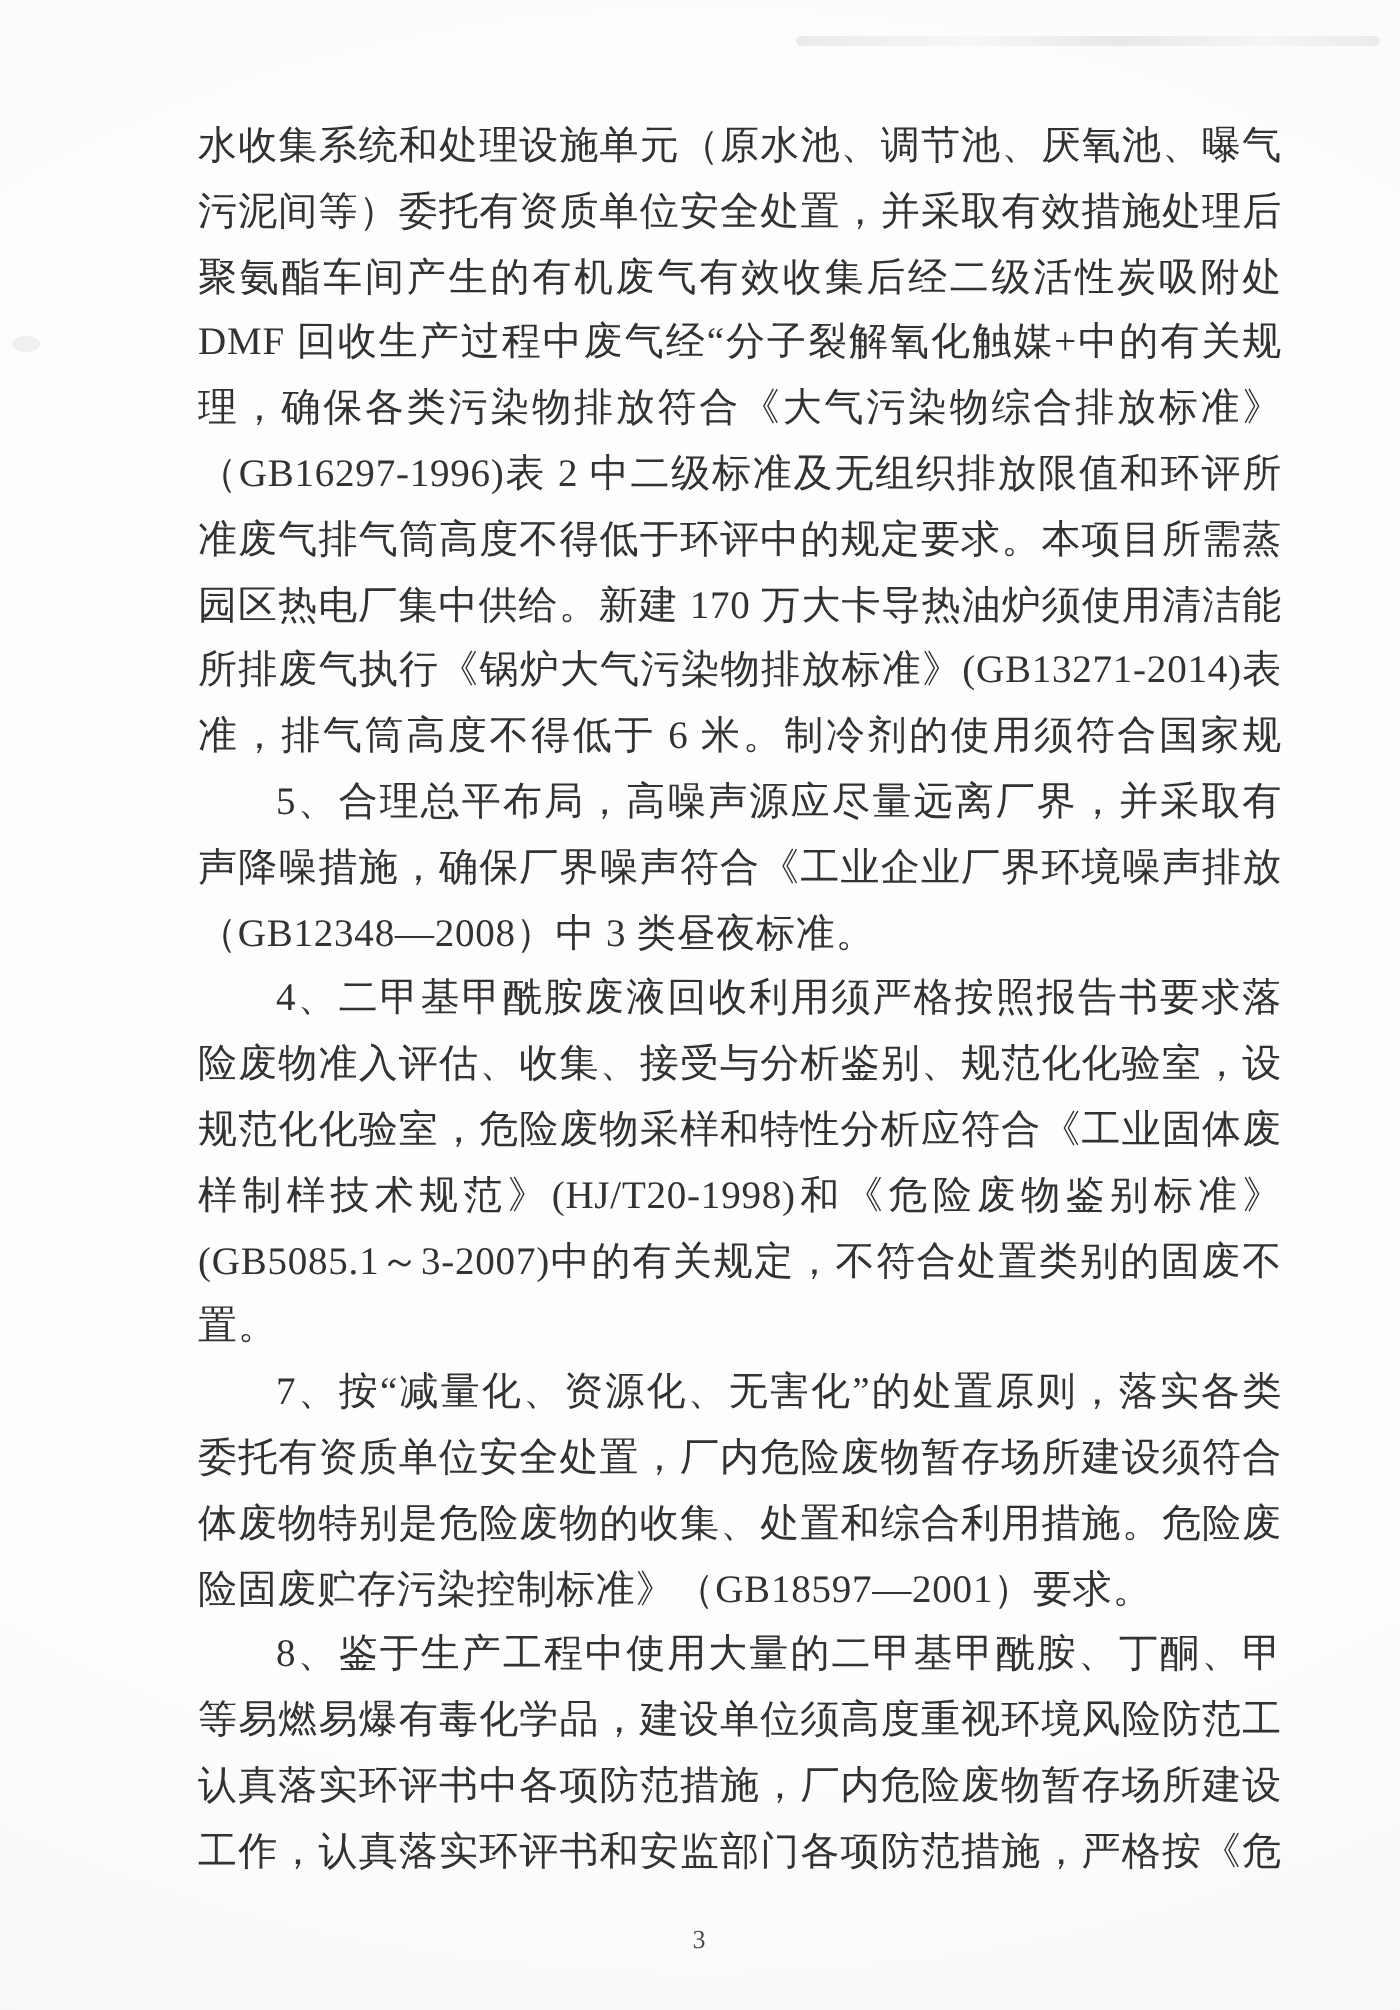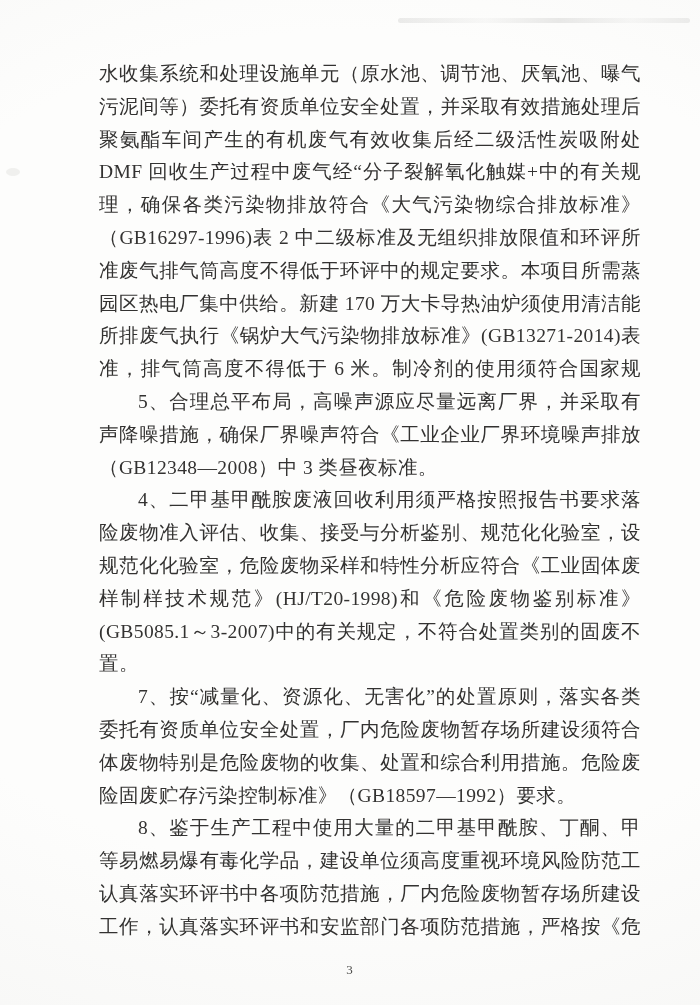--- a/index.html
+++ b/index.html
@@ -97,21 +97,21 @@
     <div class="line endline">（GB12348—2008）中 3 类昼夜标准。</div>
     <div class="line indent">4、二甲基甲酰胺废液回收利用须严格按照报告书要求落实危</div>
     <div class="line">险废物准入评估、收集、接受与分析鉴别、规范化化验室，设置</div>
     <div class="line">规范化化验室，危险废物采样和特性分析应符合《工业固体废物采</div>
     <div class="line">样制样技术规范》(HJ/T20-1998)和《危险废物鉴别标准》</div>
     <div class="line">(GB5085.1～3-2007)中的有关规定，不符合处置类别的固废不得处</div>
     <div class="line endline">置。</div>
     <div class="line indent">7、按“减量化、资源化、无害化”的处置原则，落实各类固</div>
     <div class="line">委托有资质单位安全处置，厂内危险废物暂存场所建设须符合《危</div>
     <div class="line">体废物特别是危险废物的收集、处置和综合利用措施。危险废物须</div>
-    <div class="line endline">险固废贮存污染控制标准》（GB18597—1992）要求。</div>
+    <div class="line endline">险固废贮存污染控制标准》（GB18597—2001）要求。</div>
     <div class="line indent">8、鉴于生产工程中使用大量的二甲基甲酰胺、丁酮、甲苯、MDI</div>
     <div class="line">等易燃易爆有毒化学品，建设单位须高度重视环境风险防范工作，</div>
     <div class="line">认真落实环评书中各项防范措施，厂内危险废物暂存场所建设须符合</div>
     <div class="line">工作，认真落实环评书和安监部门各项防范措施，严格按《危险化</div>
   </div>
 
   <div class="page-number">3</div>
 
 </div>
 

